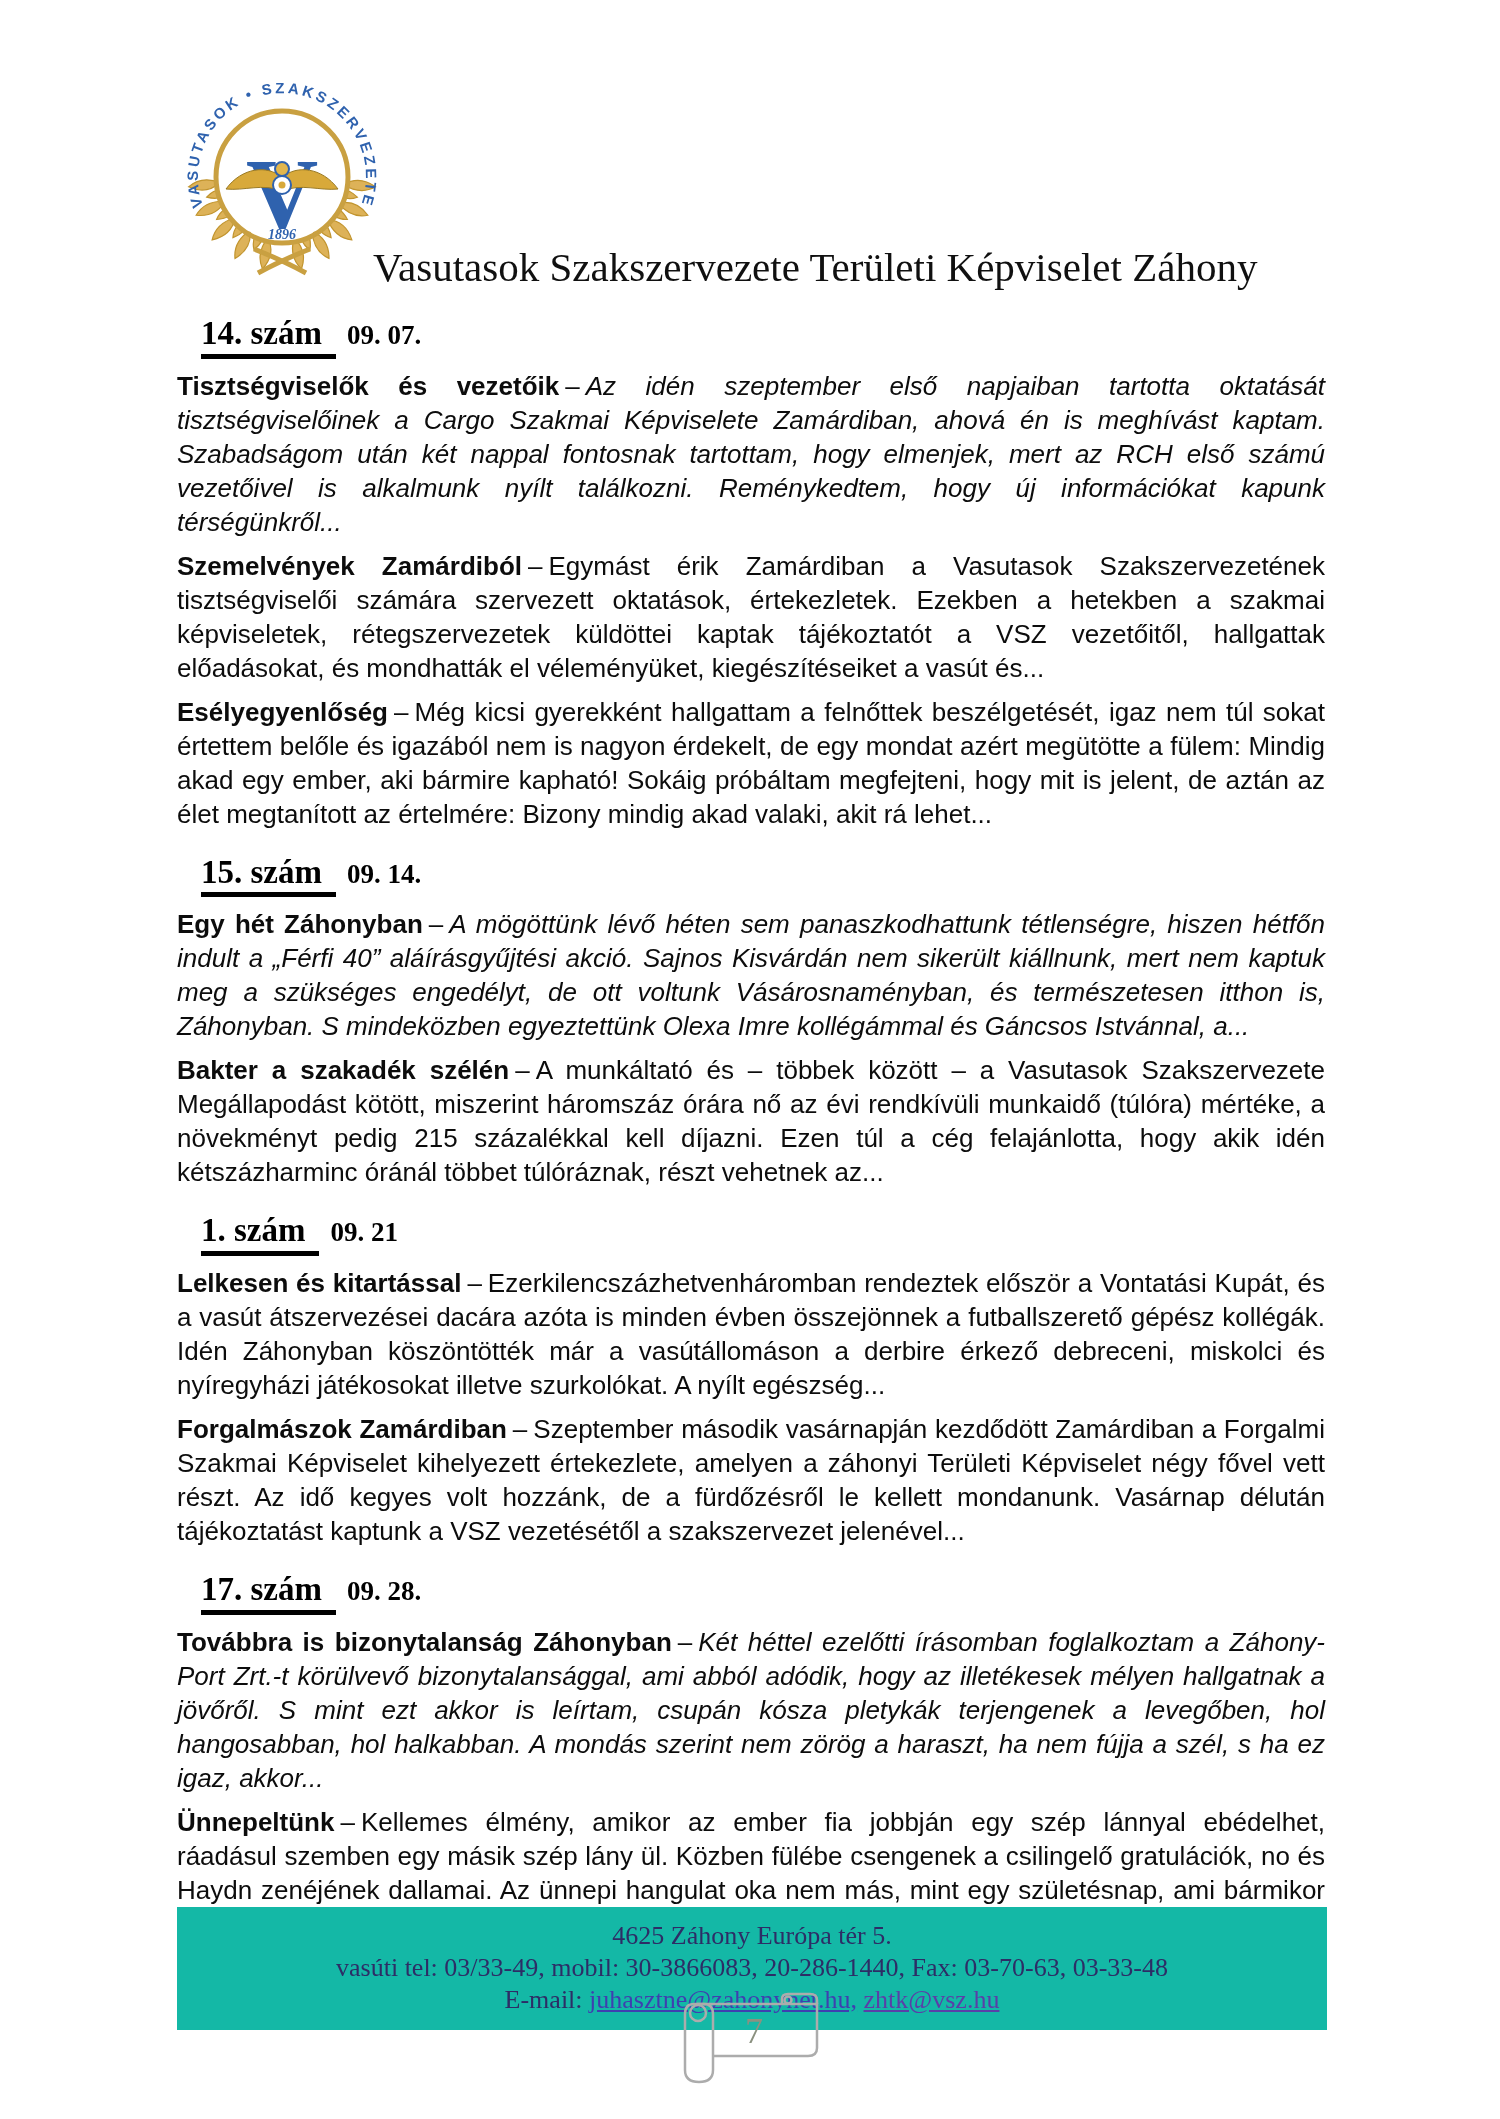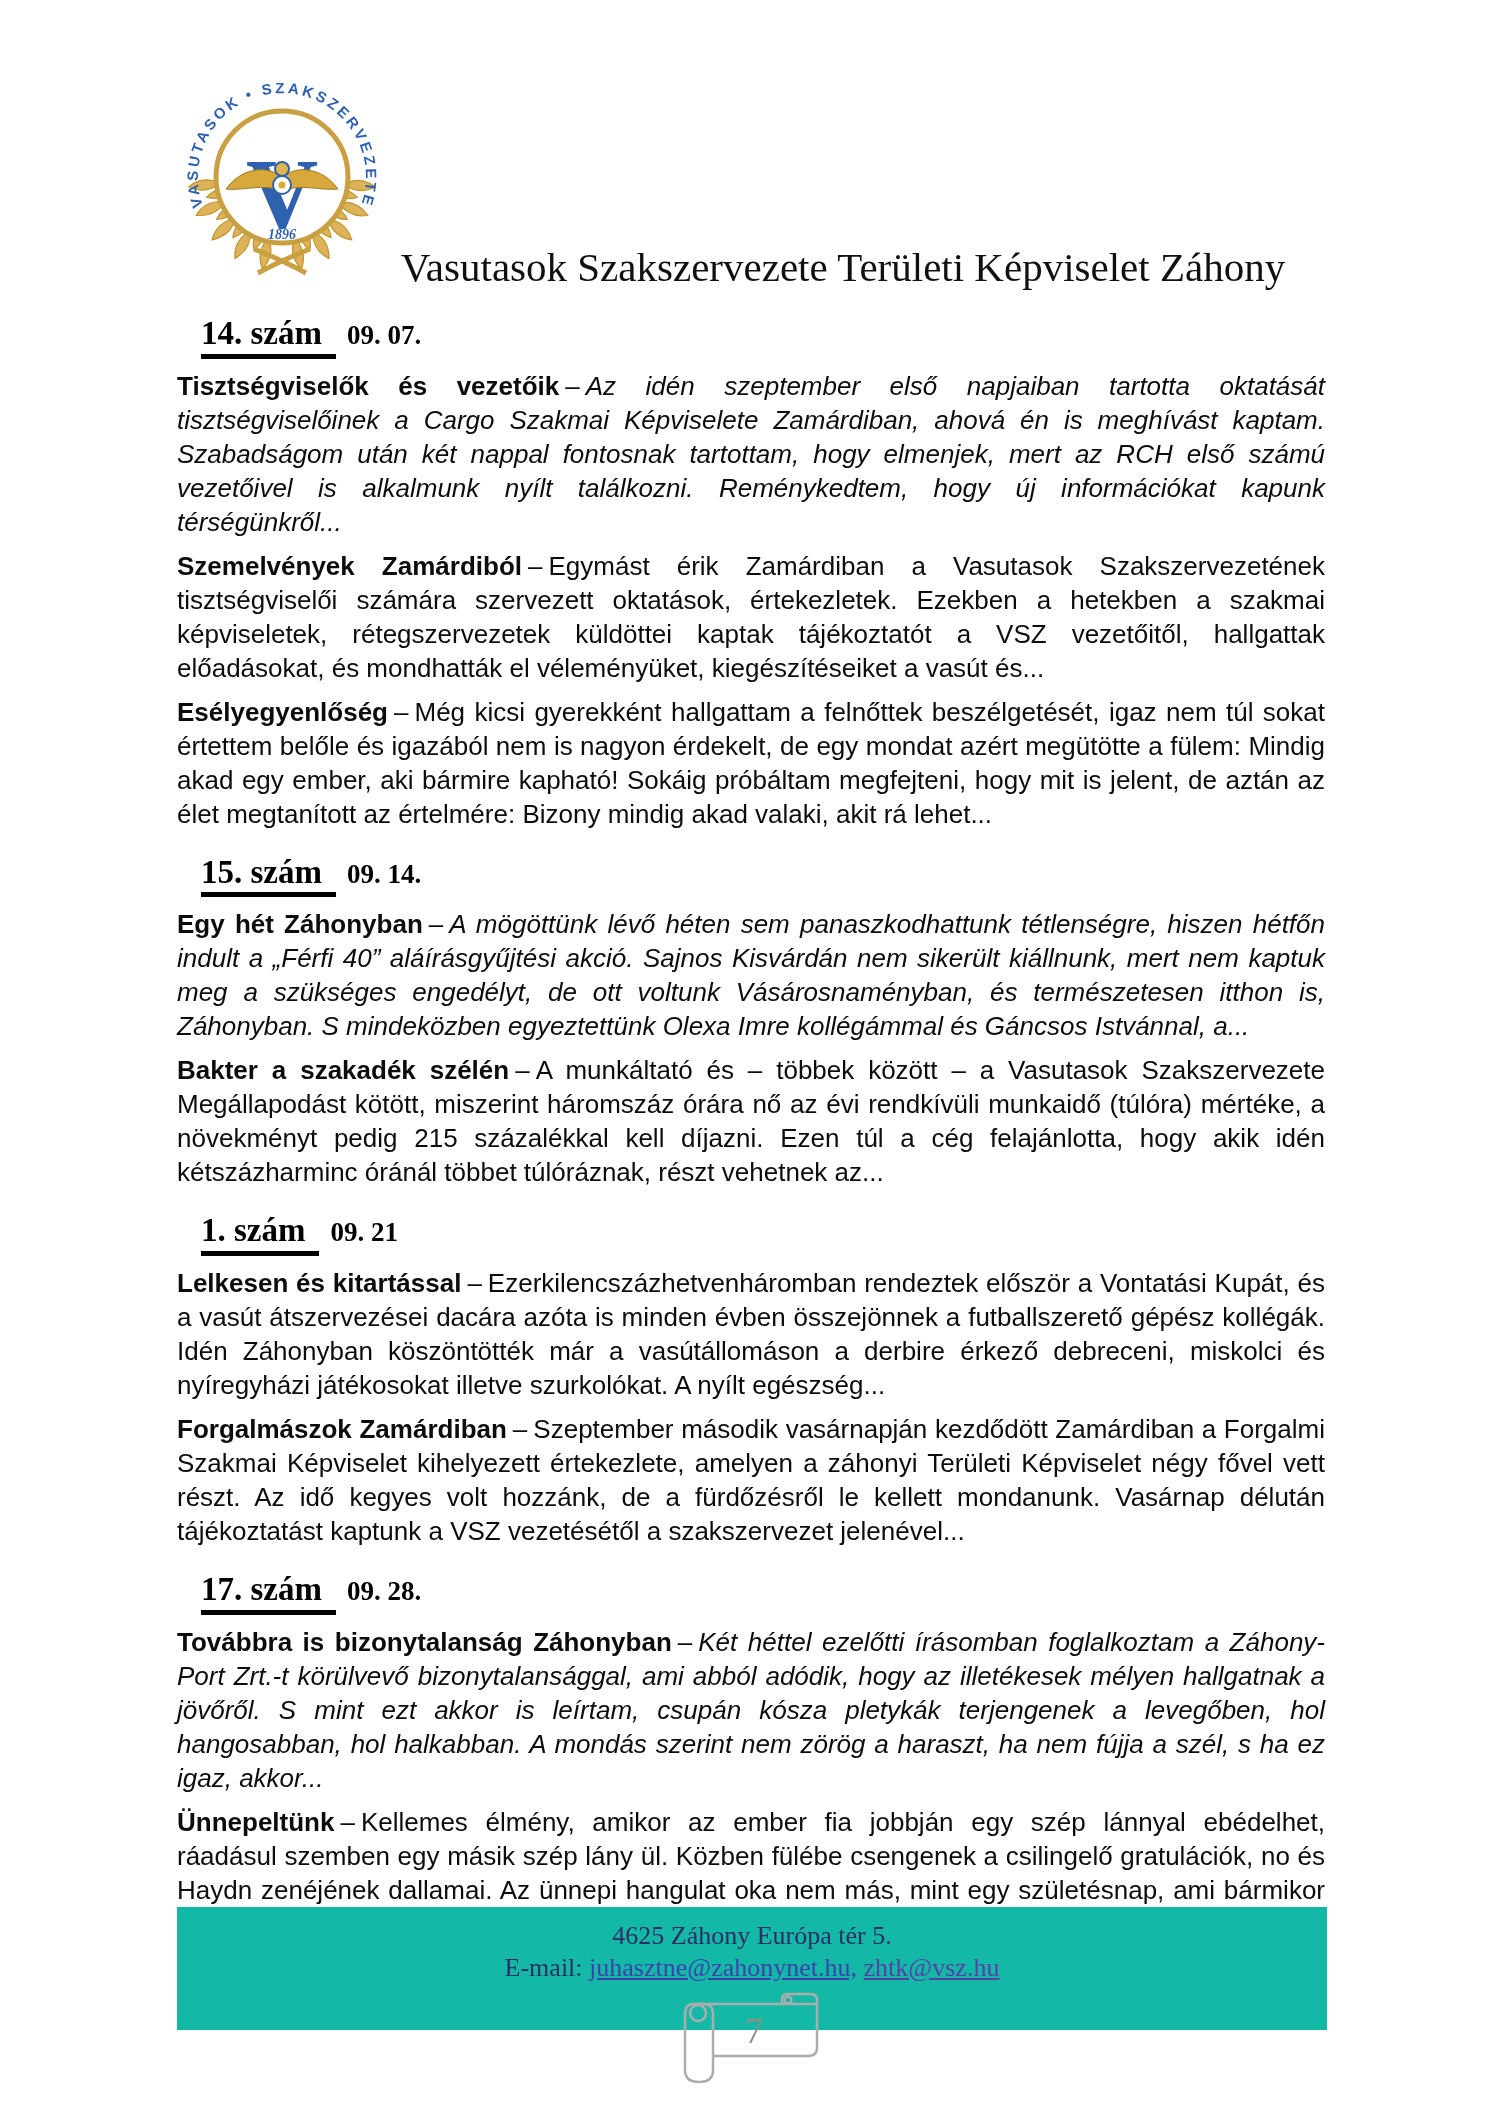--- a/index.html
+++ b/index.html
@@ -1,20 +1,20 @@
 <!DOCTYPE html>
 <html><head>
 <meta charset="utf-8">
 <style>
   html,body{margin:0;padding:0;background:#e8e8e8;}
   #canvas{position:relative;width:1500px;height:2119px;background:#ffffff;overflow:hidden;
           font-family:"Liberation Sans",sans-serif;color:#0c0c0c;}
   
   .logo{position:absolute;left:182px;top:72px;width:200px;height:210px;}
-  .title{position:absolute;left:373px;top:243px;width:940px;text-align:center;
+  .title{position:absolute;left:373px;top:243px;width:940px;text-align:left;
          font-family:"Liberation Serif",serif;font-size:41px;color:#101010;white-space:nowrap;}
   
   .content{position:absolute;left:177px;top:316px;width:1148px;}
   .sec{margin:24px 0 10px 0;font-family:"Liberation Serif",serif;font-weight:bold;color:#000;}
   .sec:first-child{margin-top:0;}
   .sec .num{display:inline-block;font-size:33px;border-bottom:5px solid #000;
             padding:0 14px 2px 0;line-height:1.08;margin-left:24px;}
   .sec .date{font-size:27px;margin-left:11px;}
   .para{margin:0 0 10px 0;font-size:26px;line-height:34px;text-align:justify;}
   .para .head{font-weight:bold;margin-top:20px;}
@@ -103,20 +103,21 @@
     <div class="sec">
       <span class="num">17. szám</span><span class="date">09. 28.</span>
     </div>
     <p class="para"><span class="head">Továbbra is bizonytalanság Záhonyban</span><span class="sep">–</span><span class="it">Két héttel ezelőtti írásomban foglalkoztam a Záhony-Port Zrt.-t körülvevő bizonytalansággal, ami abból adódik, hogy az illetékesek mélyen hallgatnak a jövőről. S mint ezt akkor is leírtam, csupán kósza pletykák terjengenek a levegőben, hol hangosabban, hol halkabban. A mondás szerint nem zörög a haraszt, ha nem fújja a szél, s ha ez igaz, akkor...</span></p>
     <p class="para"><span class="head">Ünnepeltünk</span><span class="sep">–</span><span>Kellemes élmény, amikor az ember fia jobbján egy szép lánnyal ebédelhet, ráadásul szemben egy másik szép lány ül. Közben fülébe csengenek a csilingelő gratulációk, no és Haydn zenéjének dallamai. Az ünnepi hangulat oka nem más, mint egy születésnap, ami bármikor kedves ünnep, legyen az első, vagy a sokadik. Jó, a sokadiknak már nem...</span></p>
 
   </div>
 
   <div class="footer" id="footer-box" style="background: #14b8a6; color: rgb(45, 45, 102);">
     <div class="line">4625 Záhony Európa tér 5.</div>
+    <div class="line">vasúti tel: 03/33-49, mobil: 30-3866083, 20-286-1440, Fax: 03-70-63, 03-33-48</div>
     <div class="line">
       <span>E-mail:</span>
       <span class="flink one">juhasztne@zahonynet.hu,</span>
       <span class="flink two">zhtk@vsz.hu</span>
     </div>
   </div>
 
   <svg class="scrollshape" viewBox="0 0 150 105">
     <g fill="none" stroke="#ACACAC" stroke-width="2.5">
       <path d="M102,12 V7 Q102,2 108,2 H130 Q137,2 137,8 V12"></path>

